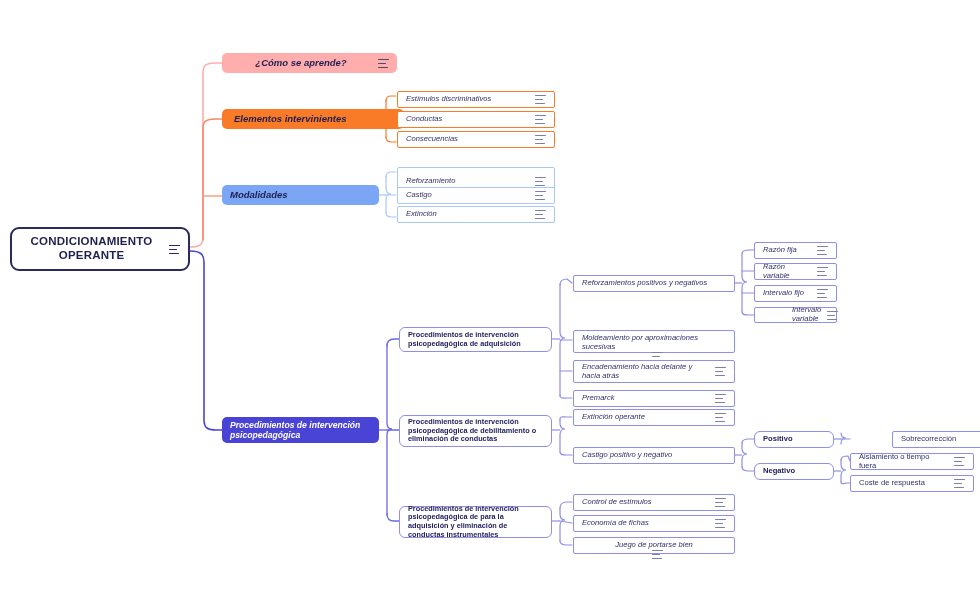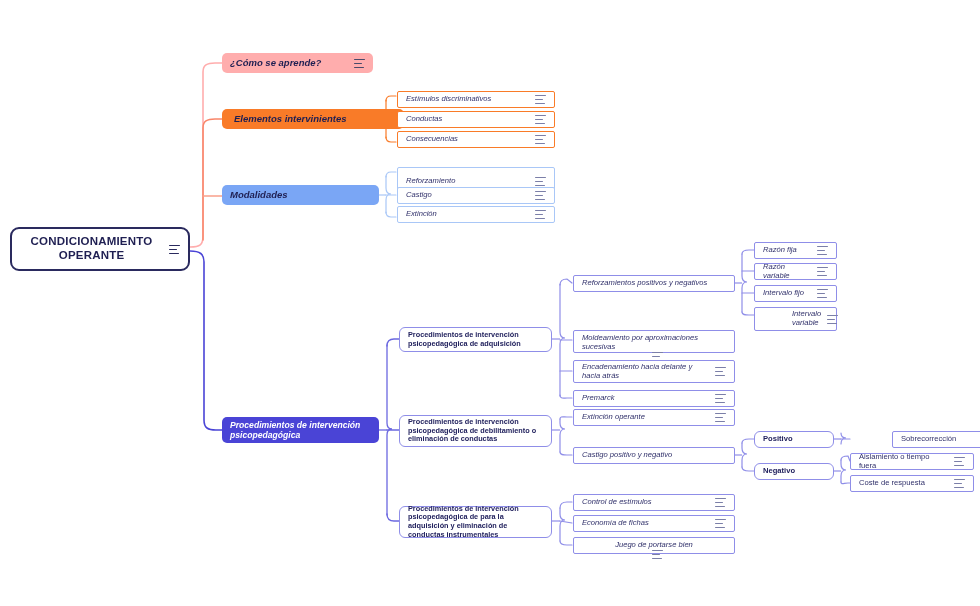--- a/index.html
+++ b/index.html
@@ -204,21 +204,21 @@
 
   <div class="node n-root" style="left:10px; top:227px; width:180px; height:44px;">
     <span class="label">CONDICIONAMIENTO OPERANTE</span>
     <span class="burger">
         <i></i>
         <i></i>
         <i></i>
       </span>
   </div>
 
-  <div class="node n-l1 n-pink" style="left:222px; top:53px; width:151px; height:20px;">
+  <div class="node n-l1 n-pink" style="left:222px; top:53px; width:175px; height:20px;text-align:center;">
     <span class="label">¿Cómo se aprende?</span>
     <span class="burger">
         <i></i>
         <i></i>
         <i></i>
       </span>
   </div>
 
   <div class="node n-l1 n-orange" style="left:222px; top:109px; width:182px; height:20px;padding-left:12px;">
     <span class="label">Elementos intervinientes</span>
@@ -337,21 +337,21 @@
       </span>
   </div>
   <div class="node n-out" style="left:754px; top:285px; width:83px; height:17px;">
     <span class="label">Intervalo fijo</span>
     <span class="burger">
         <i></i>
         <i></i>
         <i></i>
       </span>
   </div>
-  <div class="node n-out" style="left:754px; top:307px; width:83px; height:24px;padding-left:37px;">
+  <div class="node n-out" style="left:754px; top:307px; width:83px; height:16px;padding-left:37px;">
     <span class="label">Intervalo variable</span>
     <span class="burger">
         <i></i>
         <i></i>
         <i></i>
       </span>
   </div>
 
   <div class="node n-out" style="left:573px; top:409px; width:162px; height:17px;">
     <span class="label">Extinción operante</span>

